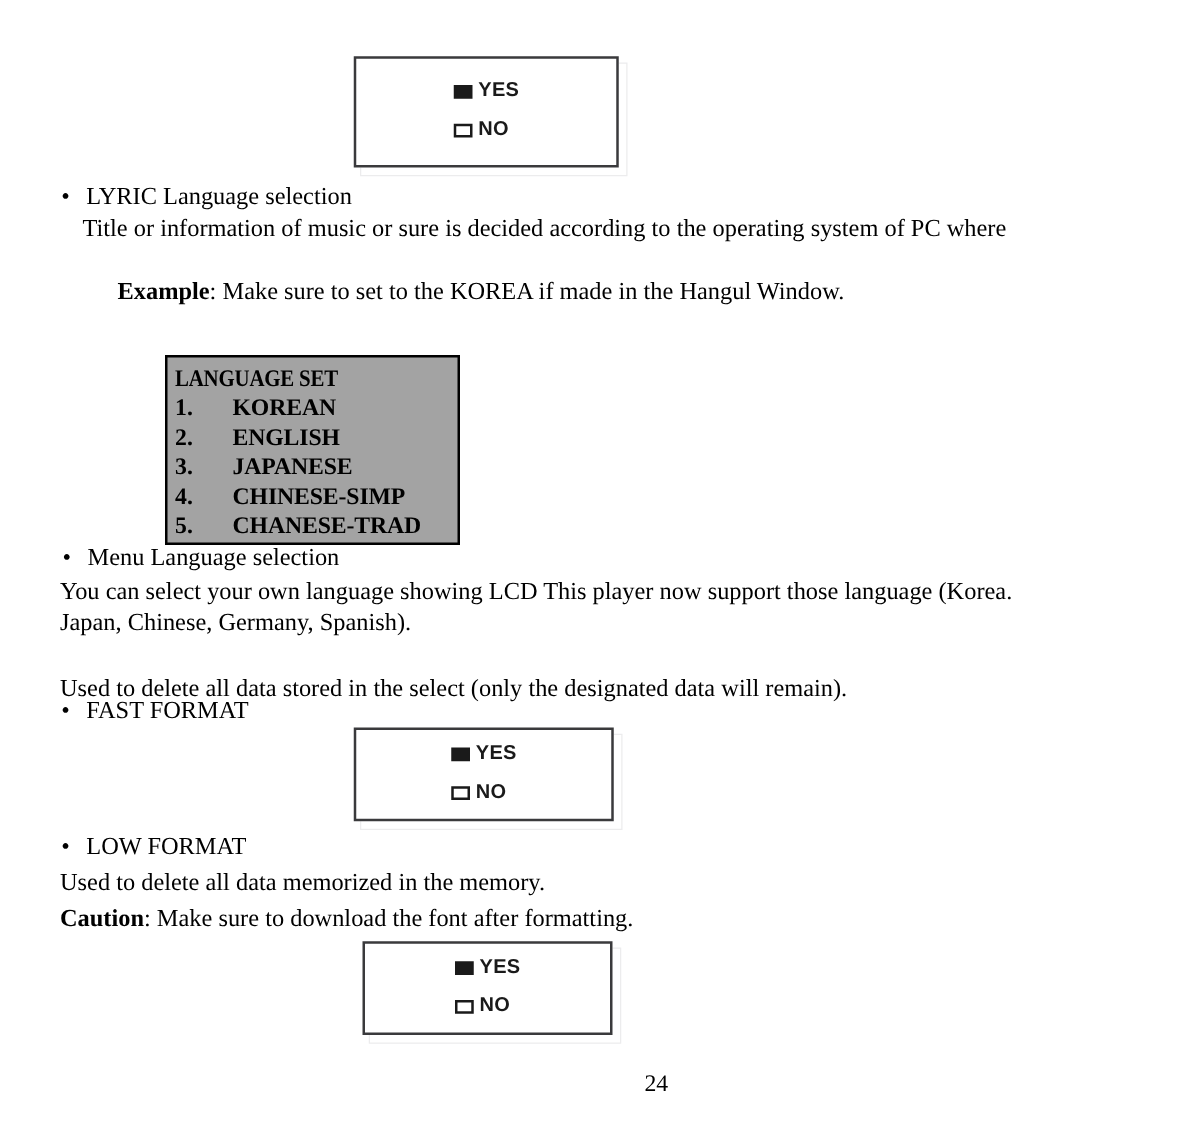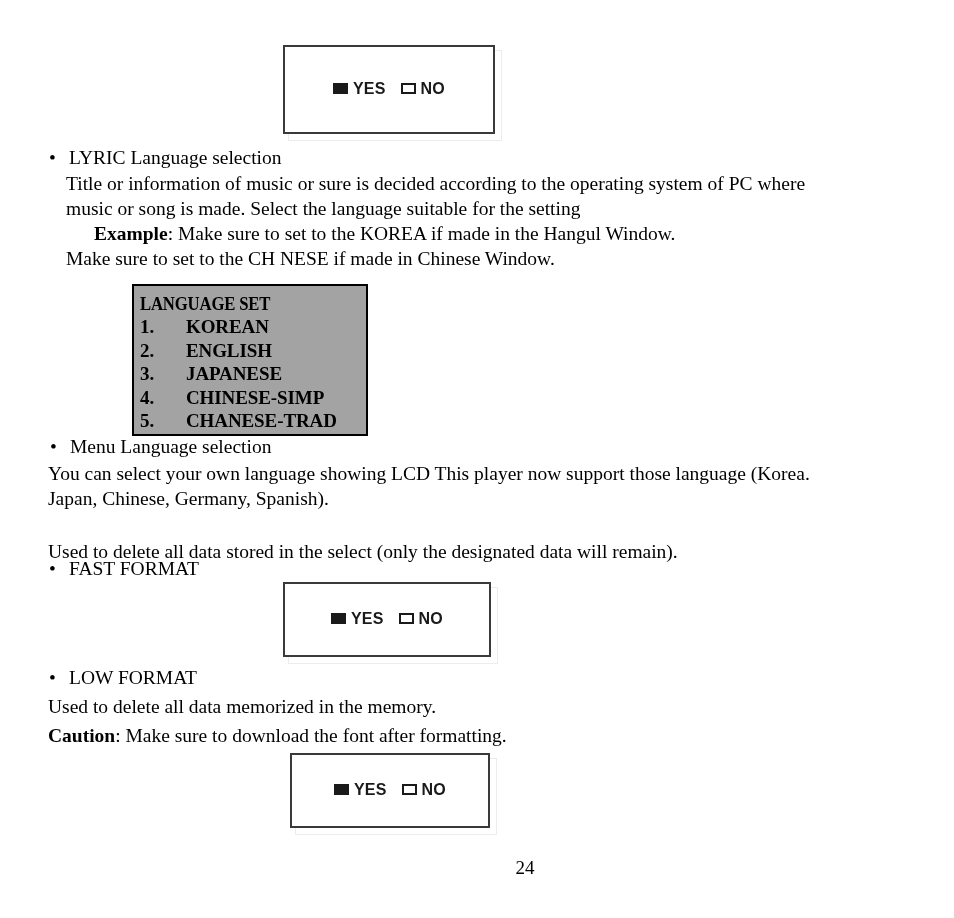--- a/index.html
+++ b/index.html
@@ -41,20 +41,21 @@
     right: -9px;
     bottom: -9px;
     border: 1px solid #ececed;
     pointer-events: none;
     z-index: -1;
   }
   .lcd-inner {
     display: flex;
     gap: 15px;
     transform: translateY(-1px);
+    flex-direction: column;
   }
   .opt {
     display: flex;
     align-items: center;
     gap: 5px;
   }
   .chk-filled {
     width: 15px;
     height: 11px;
     background: #1a1a1a;
@@ -194,27 +195,25 @@
       </span>
     </div>
   </div>
 
   <div class="bullet-line" id="lyric-bullet">
     <span class="bul">•</span><span>LYRIC Language selection</span>
   </div>
 
   <div class="txt para-justify" id="lyric-para">
     <span>Title or information of music or sure is decided according to the operating system of PC where</span>
-    <span class="lastline">music or song is made. Select the language suitable for the setting</span>
   </div>
 
   <div class="txt" id="lyric-example">
     <b>Example</b><span>: Make sure to set to the KOREA if made in the Hangul Window.</span>
   </div>
-  <div class="txt" id="lyric-example2">Make sure to set to the CH NESE if made in Chinese Window.</div>
 
   <div id="language-set-box">
     <div class="ls-title">LANGUAGE SET</div>
 
     <div class="ls-row">
       <span class="ls-num">1.</span>
       <span class="ls-name">KOREAN</span>
     </div>
     <div class="ls-row">
       <span class="ls-num">2.</span>

